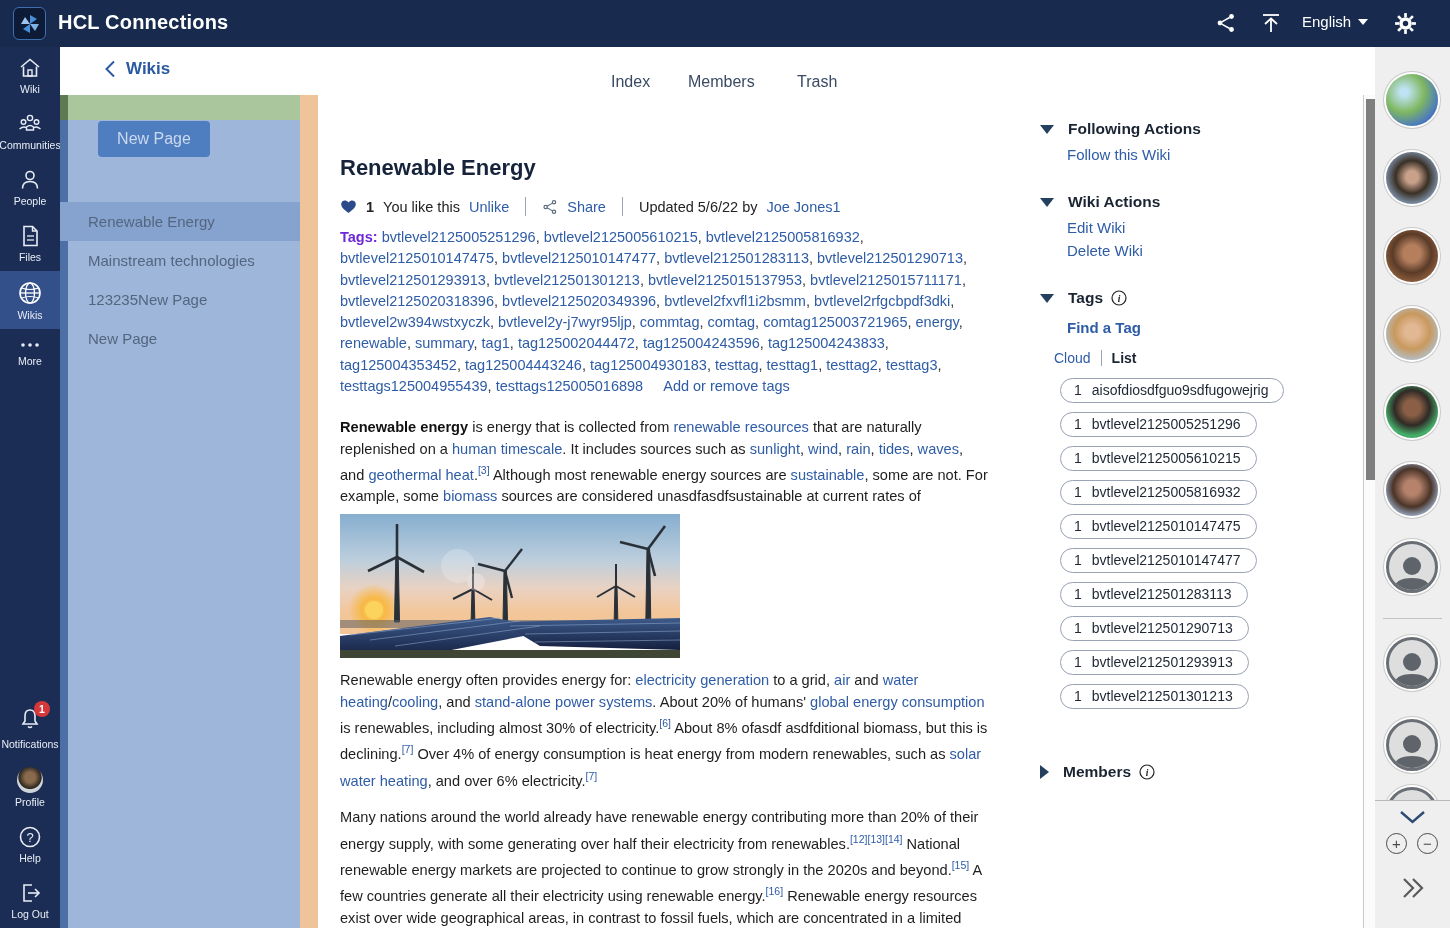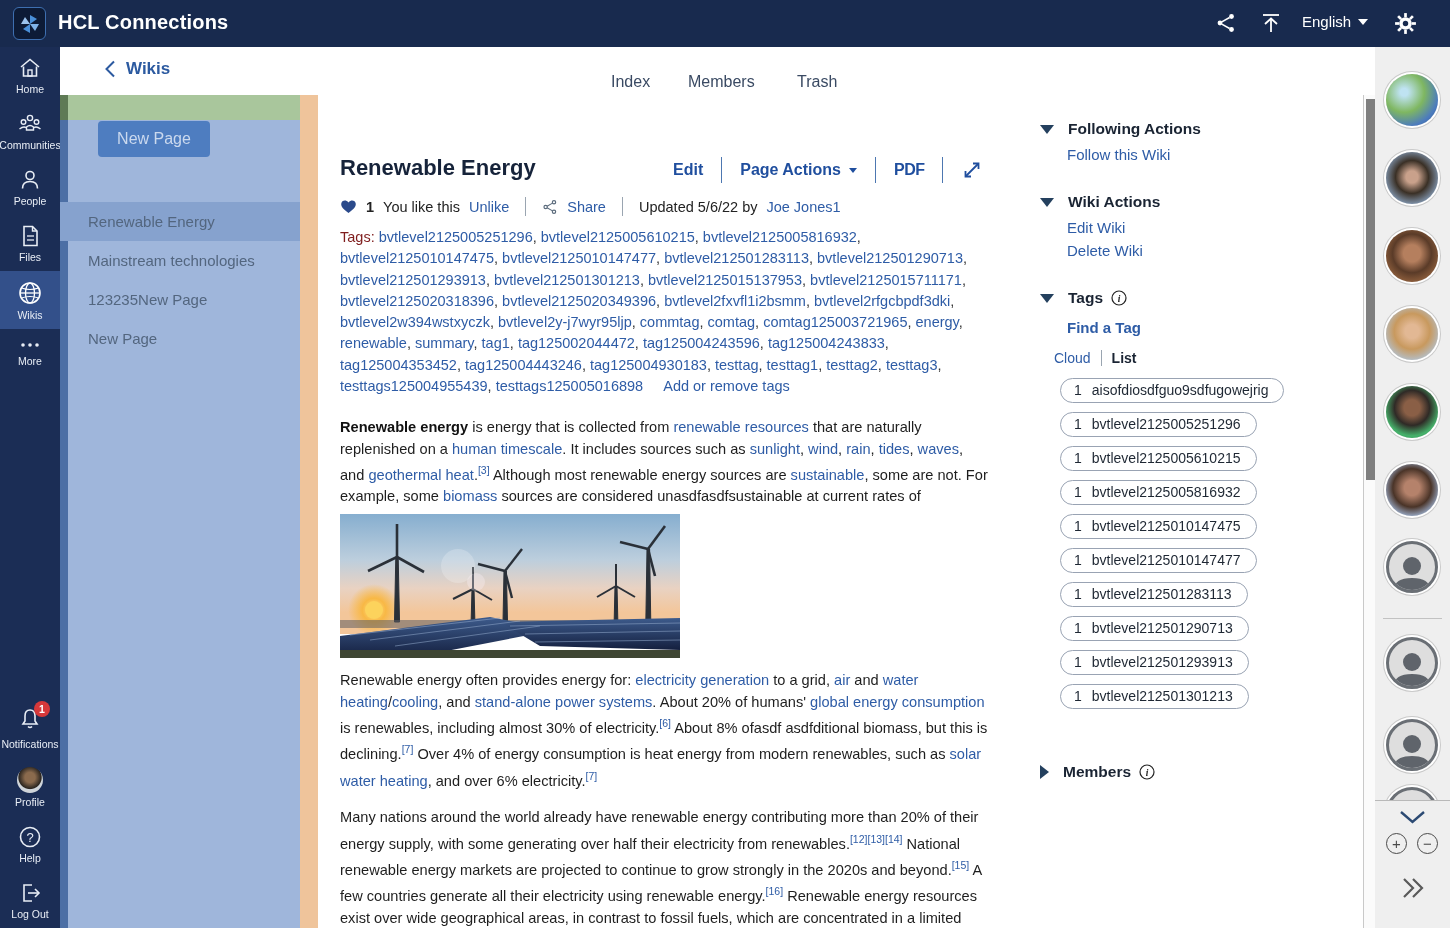--- a/index.html
+++ b/index.html
@@ -153,21 +153,21 @@
   </div>
 </div>
 
 <div class="sidebar">
   <div class="rail-item">
     <svg width="24" height="24" viewBox="0 0 24 24">
         <path d="M3 11 L12 3.5 L21 11" fill="none" stroke="#E8EDF5" stroke-width="1.6"></path>
         <path d="M5.5 10.5 V20 H18.5 V10.5" fill="none" stroke="#E8EDF5" stroke-width="1.6"></path>
         <rect x="10" y="14" width="4" height="6" fill="none" stroke="#E8EDF5" stroke-width="1.4"></rect>
       </svg>
-    <span class="lbl">Home</span>
+    <span class="lbl">Wiki</span>
   </div>
   <div class="rail-item">
     <svg width="26" height="24" viewBox="0 0 26 24">
         <circle cx="13" cy="6" r="2.6" fill="none" stroke="#E8EDF5" stroke-width="1.4"></circle>
         <circle cx="6.5" cy="10" r="2.3" fill="none" stroke="#E8EDF5" stroke-width="1.4"></circle>
         <circle cx="19.5" cy="10" r="2.3" fill="none" stroke="#E8EDF5" stroke-width="1.4"></circle>
         <path d="M9.5 15 Q13 12 16.5 15 V18 H9.5 Z" fill="none" stroke="#E8EDF5" stroke-width="1.4"></path>
         <path d="M2.5 17 Q6.5 13.8 9 15.6" fill="none" stroke="#E8EDF5" stroke-width="1.4"></path>
         <path d="M23.5 17 Q19.5 13.8 17 15.6" fill="none" stroke="#E8EDF5" stroke-width="1.4"></path>
       </svg>
@@ -263,38 +263,20 @@
     <div class="lp-item">New Page</div>
   </div>
 </div>
 <div class="orangestrip"></div>
 
 <div class="main">
 
 
   <h1 class="page-title">Renewable Energy</h1>
 
-  <div class="actions">
-    <a class="action-link">Edit</a>
-    <span class="vdiv"></span>
-    <a class="action-link">
-      <span>Page Actions</span>
-      <span class="caret-sm"></span>
-    </a>
-    <span class="vdiv"></span>
-    <a class="action-link pdf-label">PDF</a>
-    <span class="vdiv"></span>
-    <a class="action-link">
-      <svg width="22" height="22" viewBox="0 0 22 22">
-        <line x1="5" y1="17" x2="17" y2="5" stroke="#1F4E9E" stroke-width="1.8"></line>
-        <polyline points="12,4.5 17.5,4.5 17.5,10" fill="none" stroke="#1F4E9E" stroke-width="1.8"></polyline>
-        <polyline points="10,17.5 4.5,17.5 4.5,12" fill="none" stroke="#1F4E9E" stroke-width="1.8"></polyline>
-      </svg>
-    </a>
-  </div>
 
   <div class="meta-row">
     <svg width="17" height="15" viewBox="0 0 17 15">
         <path d="M8.5 14 C2 9.5 0.5 6.5 1.5 3.8 C2.5 1.2 6 0.6 8.5 3.4 C11 0.6 14.5 1.2 15.5 3.8 C16.5 6.5 15 9.5 8.5 14 Z" fill="#2B4A8B"></path>
       </svg>
     <span class="bold">1</span>
     <span>You like this</span>
     <a class="blink">Unlike</a>
     <span class="meta-div"></span>
     <svg width="16" height="16" viewBox="0 0 22 22">
@@ -304,21 +286,21 @@
         <line x1="7" y1="9.9" x2="14.5" y2="5.6" stroke="#5B6B7C" stroke-width="1.4"></line>
         <line x1="7" y1="12.1" x2="14.5" y2="16.4" stroke="#5B6B7C" stroke-width="1.4"></line>
       </svg>
     <a class="blink">Share</a>
     <span class="meta-div"></span>
     <span>Updated 5/6/22 by</span>
     <a class="blink">Joe Jones1</a>
   </div>
 
   <div class="tagsblock">
-    <span class="bold" style="font-weight:normal;color:#7f1d1d;">Tags:</span>
+    <span class="bold" style="font-weight:bold;color:#6d28d9;">Tags:</span>
     <span><span class="tagwrap"><a class="taglink">bvtlevel2125005251296</a><span class="tagsep">, </span></span><span class="tagwrap"><a class="taglink">bvtlevel2125005610215</a><span class="tagsep">, </span></span><span class="tagwrap"><a class="taglink">bvtlevel2125005816932</a><span class="tagsep">, </span></span><span class="tagwrap"><a class="taglink">bvtlevel2125010147475</a><span class="tagsep">, </span></span><span class="tagwrap"><a class="taglink">bvtlevel2125010147477</a><span class="tagsep">, </span></span><span class="tagwrap"><a class="taglink">bvtlevel212501283113</a><span class="tagsep">, </span></span><span class="tagwrap"><a class="taglink">bvtlevel212501290713</a><span class="tagsep">, </span></span><span class="tagwrap"><a class="taglink">bvtlevel212501293913</a><span class="tagsep">, </span></span><span class="tagwrap"><a class="taglink">bvtlevel212501301213</a><span class="tagsep">, </span></span><span class="tagwrap"><a class="taglink">bvtlevel2125015137953</a><span class="tagsep">, </span></span><span class="tagwrap"><a class="taglink">bvtlevel2125015711171</a><span class="tagsep">, </span></span><span class="tagwrap"><a class="taglink">bvtlevel2125020318396</a><span class="tagsep">, </span></span><span class="tagwrap"><a class="taglink">bvtlevel2125020349396</a><span class="tagsep">, </span></span><span class="tagwrap"><a class="taglink">bvtlevel2fxvfl1i2bsmm</a><span class="tagsep">, </span></span><span class="tagwrap"><a class="taglink">bvtlevel2rfgcbpdf3dki</a><span class="tagsep">, </span></span><span class="tagwrap"><a class="taglink">bvtlevel2w394wstxyczk</a><span class="tagsep">, </span></span><span class="tagwrap"><a class="taglink">bvtlevel2y-j7wyr95ljp</a><span class="tagsep">, </span></span><span class="tagwrap"><a class="taglink">commtag</a><span class="tagsep">, </span></span><span class="tagwrap"><a class="taglink">comtag</a><span class="tagsep">, </span></span><span class="tagwrap"><a class="taglink">comtag125003721965</a><span class="tagsep">, </span></span><span class="tagwrap"><a class="taglink">energy</a><span class="tagsep">, </span></span><span class="tagwrap"><a class="taglink">renewable</a><span class="tagsep">, </span></span><span class="tagwrap"><a class="taglink">summary</a><span class="tagsep">, </span></span><span class="tagwrap"><a class="taglink">tag1</a><span class="tagsep">, </span></span><span class="tagwrap"><a class="taglink">tag125002044472</a><span class="tagsep">, </span></span><span class="tagwrap"><a class="taglink">tag125004243596</a><span class="tagsep">, </span></span><span class="tagwrap"><a class="taglink">tag125004243833</a><span class="tagsep">, </span></span><span class="tagwrap"><a class="taglink">tag125004353452</a><span class="tagsep">, </span></span><span class="tagwrap"><a class="taglink">tag125004443246</a><span class="tagsep">, </span></span><span class="tagwrap"><a class="taglink">tag125004930183</a><span class="tagsep">, </span></span><span class="tagwrap"><a class="taglink">testtag</a><span class="tagsep">, </span></span><span class="tagwrap"><a class="taglink">testtag1</a><span class="tagsep">, </span></span><span class="tagwrap"><a class="taglink">testtag2</a><span class="tagsep">, </span></span><span class="tagwrap"><a class="taglink">testtag3</a><span class="tagsep">, </span></span><span class="tagwrap"><a class="taglink">testtags125004955439</a><span class="tagsep">, </span></span><span class="tagwrap"><a class="taglink">testtags125005016898</a></span></span>
     <a class="addtags">Add or remove tags</a>
   </div>
 
   <p class="para" style="top:322px;"><b>Renewable energy</b><span> is energy that is collected from </span><a>renewable resources</a><span> that are naturally replenished on a </span><a>human timescale</a><span>. It includes sources such as </span><a>sunlight</a><span>, </span><a>wind</a><span>, </span><a>rain</a><span>, </span><a>tides</a><span>, </span><a>waves</a><span>, and </span><a>geothermal heat</a><span>.</span><sup class="ref">[3]</sup><span> Although most renewable energy sources are </span><a>sustainable</a><span>, some are not. For example, some </span><a>biomass</a><span> sources are considered unasdfasdfsustainable at current rates of </span><a>exploitation</a><span>.</span><sup class="ref">[4][5]</sup></p>
 
   <div class="wiki-img">
     <svg width="340" height="144" viewBox="0 0 340 144">
       <defs>
         <linearGradient id="sky" x1="0" y1="0" x2="0" y2="1">

